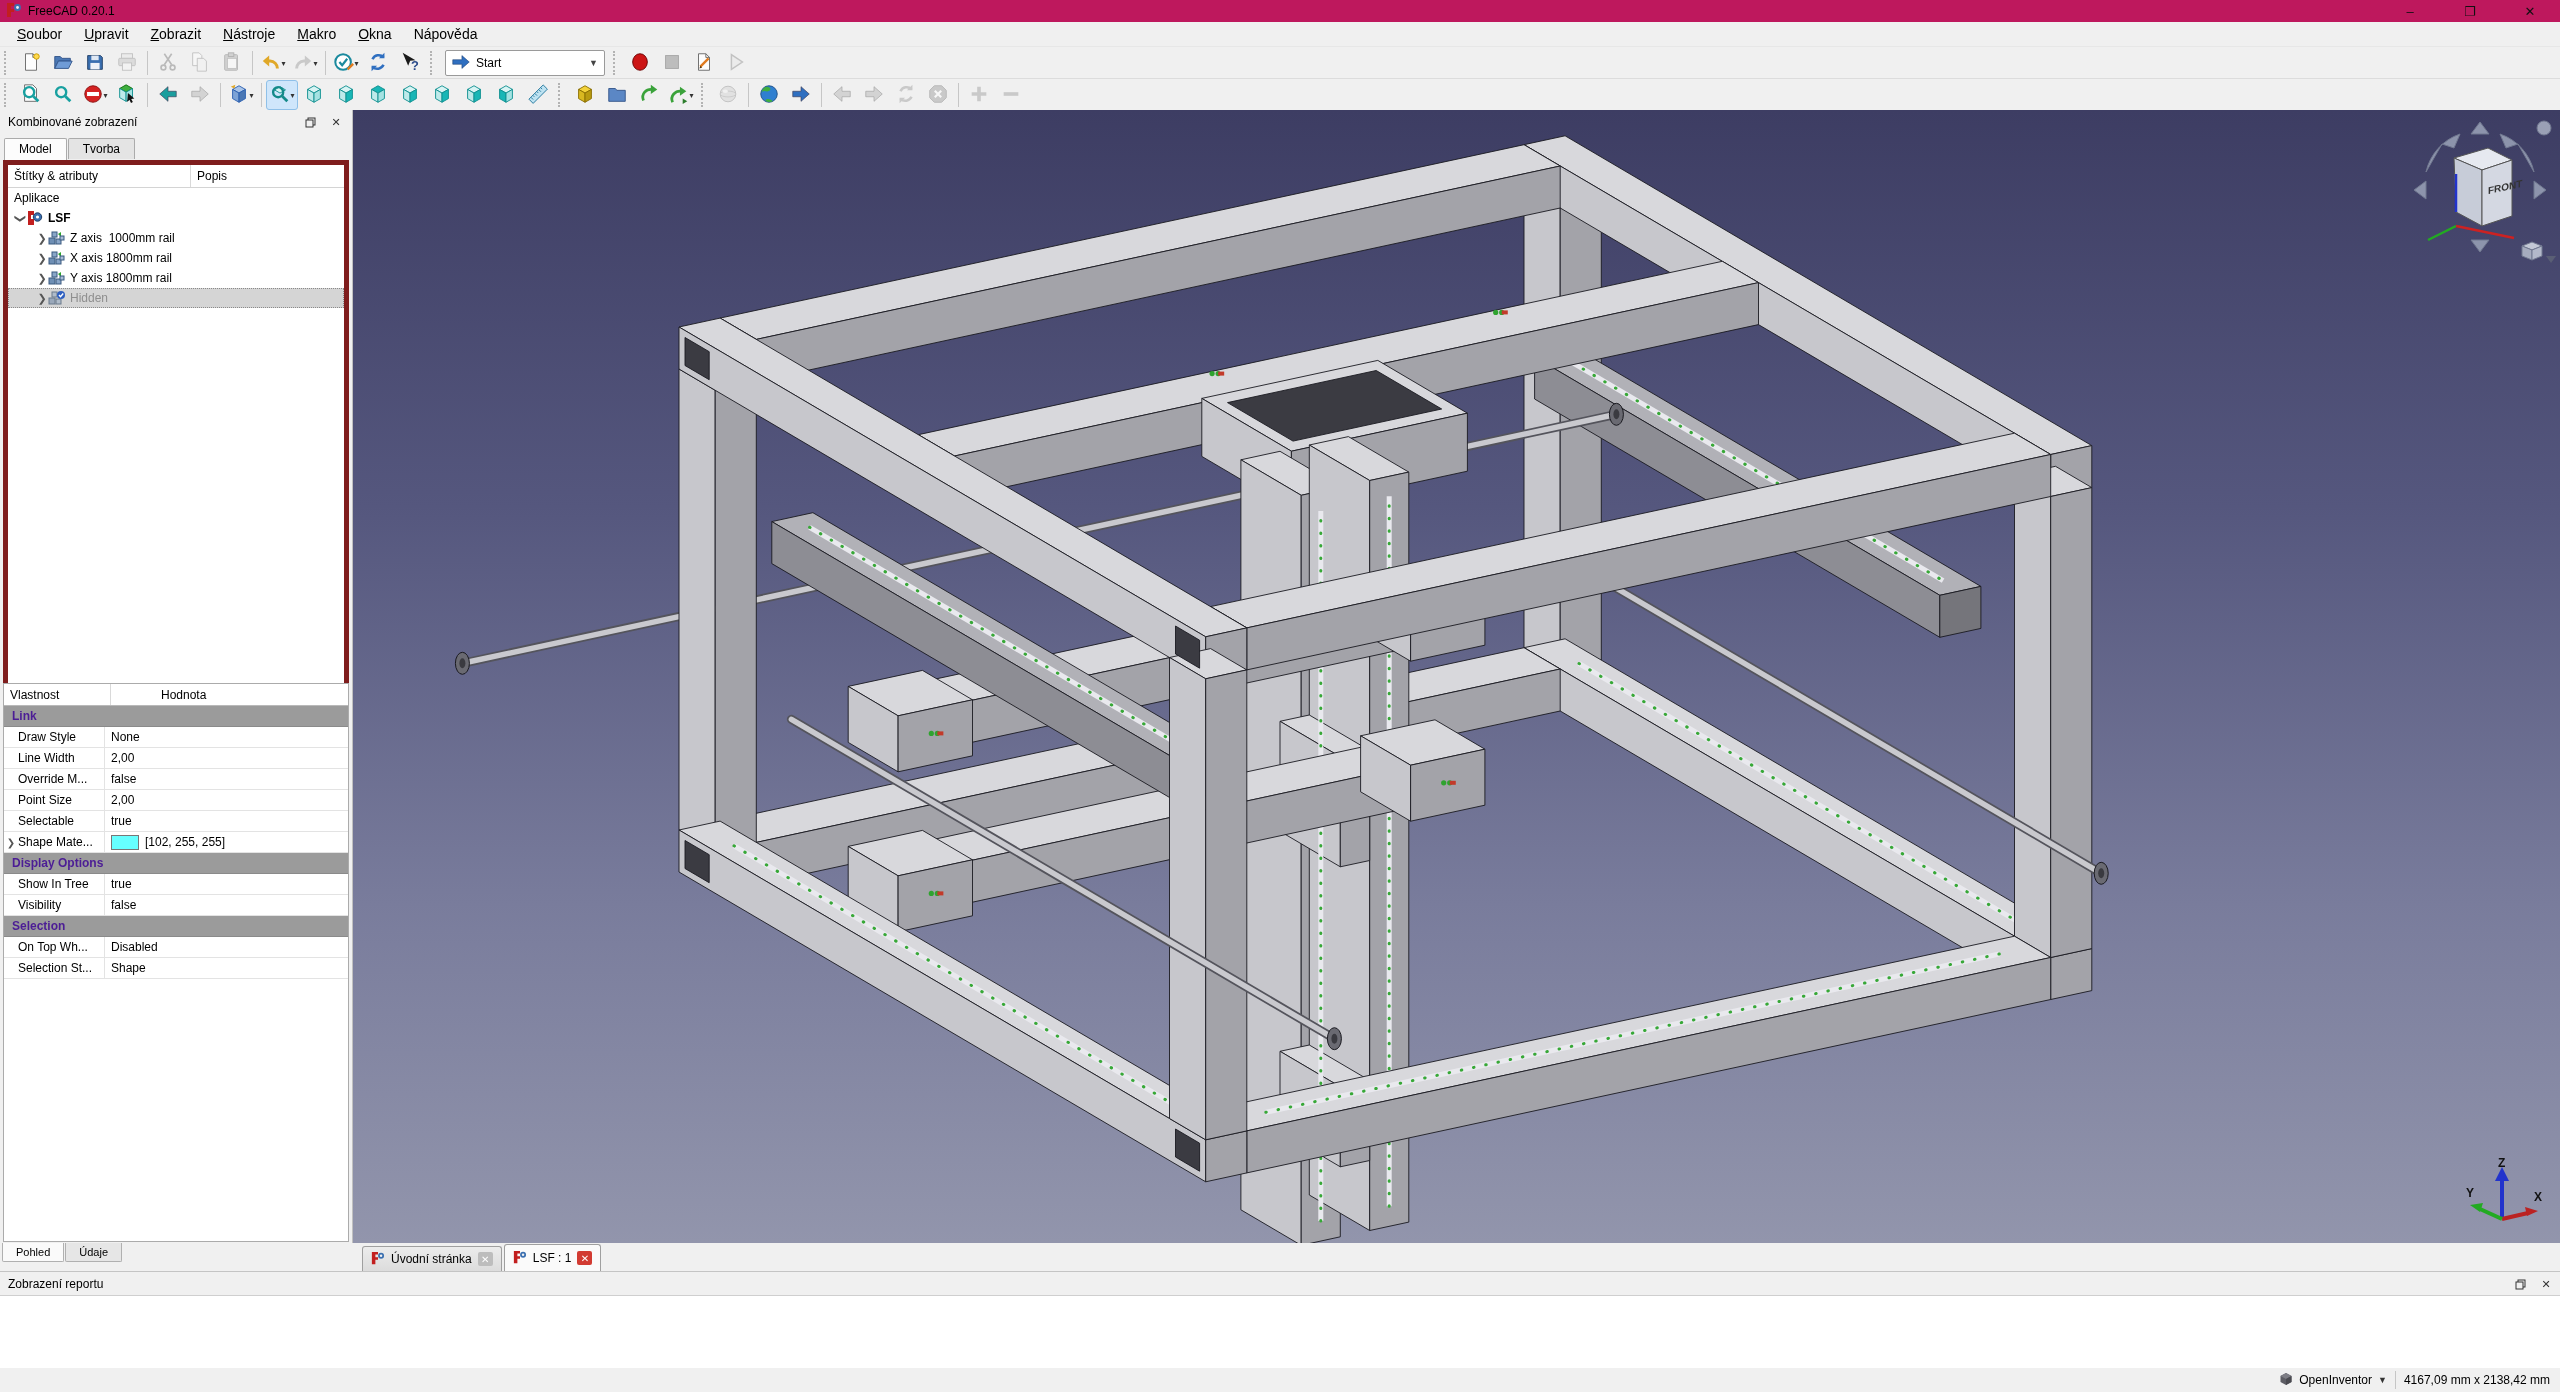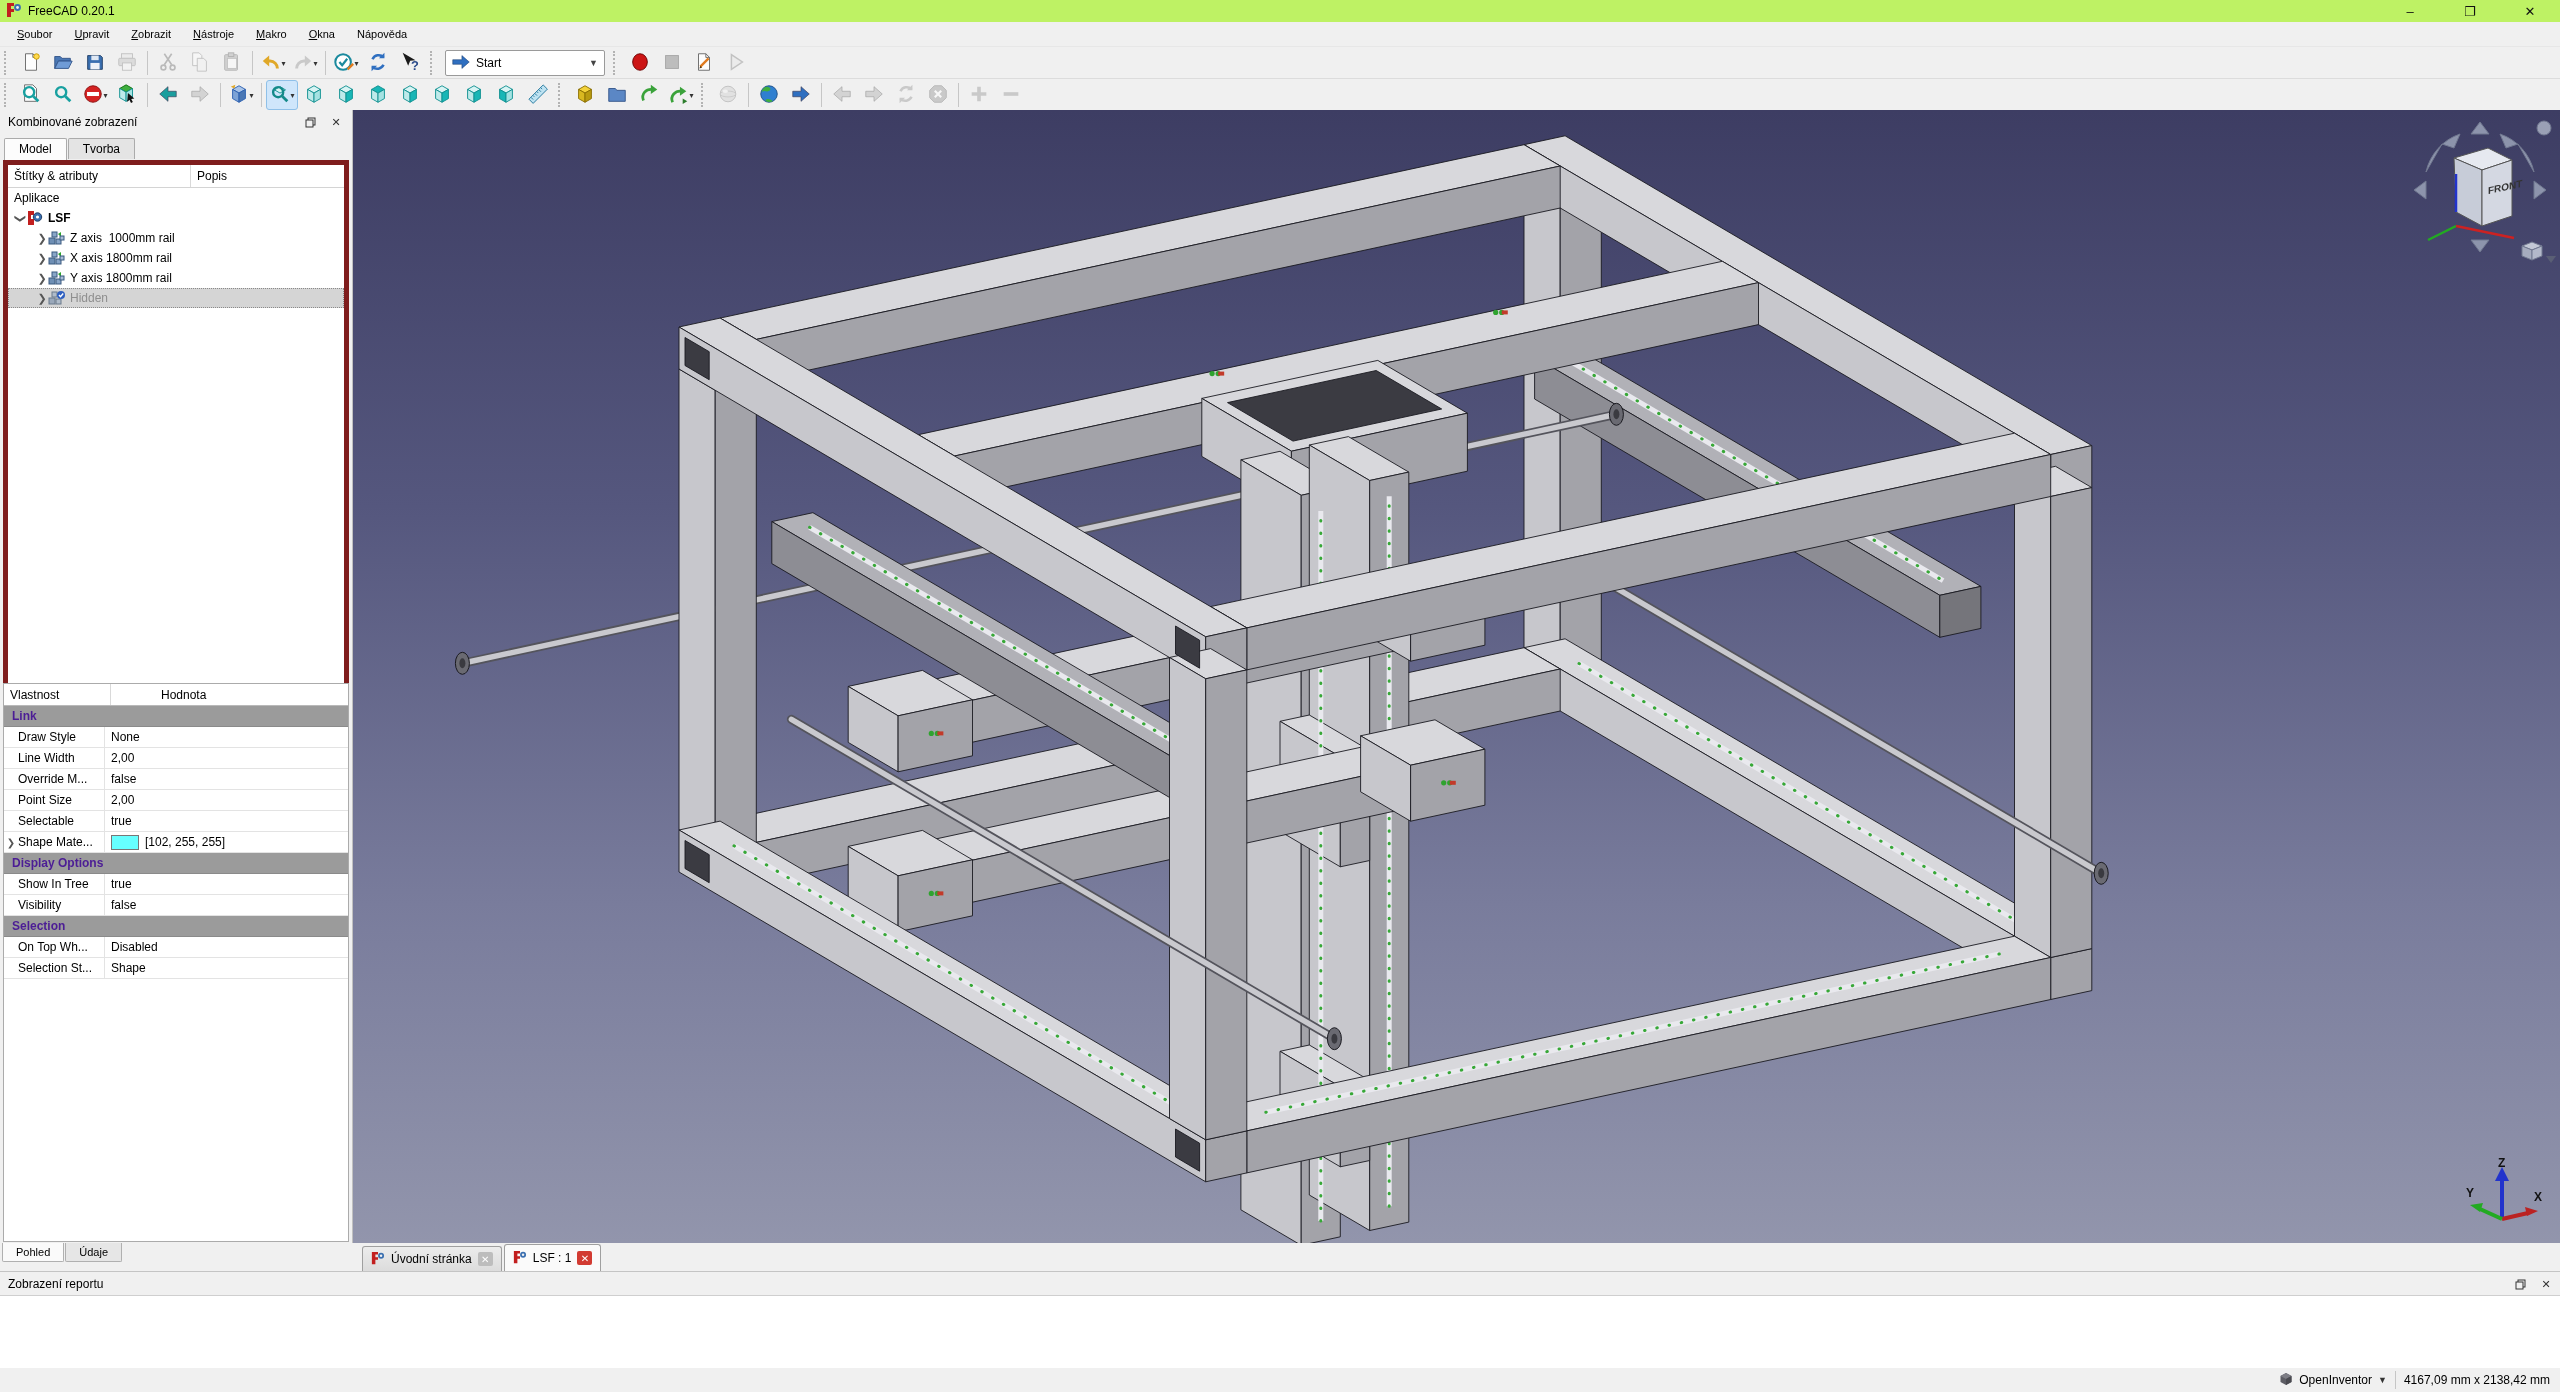--- a/index.html
+++ b/index.html
@@ -1,27 +1,27 @@
 <!DOCTYPE html>
 <html><head>
 <meta charset="utf-8">
 <style>
   html,body{margin:0;padding:0;background:#444;}
   .app{position:relative;width:2560px;height:1392px;background:#f0f0f0;
        font-family:"Liberation Sans",sans-serif;font-size:12px;color:#000;overflow:hidden;}
   
-  .titlebar{position:absolute;top:0;left:0;right:0;height:22px;background:#bef264;
+  .titlebar{position:absolute;top:0;left:0;right:0;height:22px;background:#be185d;
             display:flex;align-items:center;padding-left:6px;}
   .titlebar .ttl{margin-left:6px;font-size:12px;}
   .win-controls{margin-left:auto;display:flex;height:22px;}
   .win-btn{width:60px;height:22px;display:flex;align-items:center;justify-content:center;
            font-size:13px;color:#111;}
   
   .menubar{position:absolute;top:22px;left:0;right:0;height:24px;display:flex;
-           align-items:center;padding-left:6px;background:#f0f0f0;font-size:11px;}
+           align-items:center;padding-left:6px;background:#f0f0f0;font-size:14px;}
   .menu-item{padding:3px 11px;}
   
   .toolbar{position:absolute;left:0;right:0;height:32px;display:flex;align-items:center;
            background:#f0f0f0;border-top:1px solid #e7e7e7;}
   #toolbar-standard{top:46px;}
   #toolbar-view{top:78px;border-top:1px solid #dcdcdc;border-bottom:1px solid #d5d5d5;}
   .tb{width:30px;height:28px;display:flex;align-items:center;justify-content:center;
       border:1px solid transparent;border-radius:3px;flex:none;}
   .tb.active{background:#cfe6fb;border-color:#8fc0e8;}
   .tb.disabled svg{filter:grayscale(1) opacity(0.45);}

